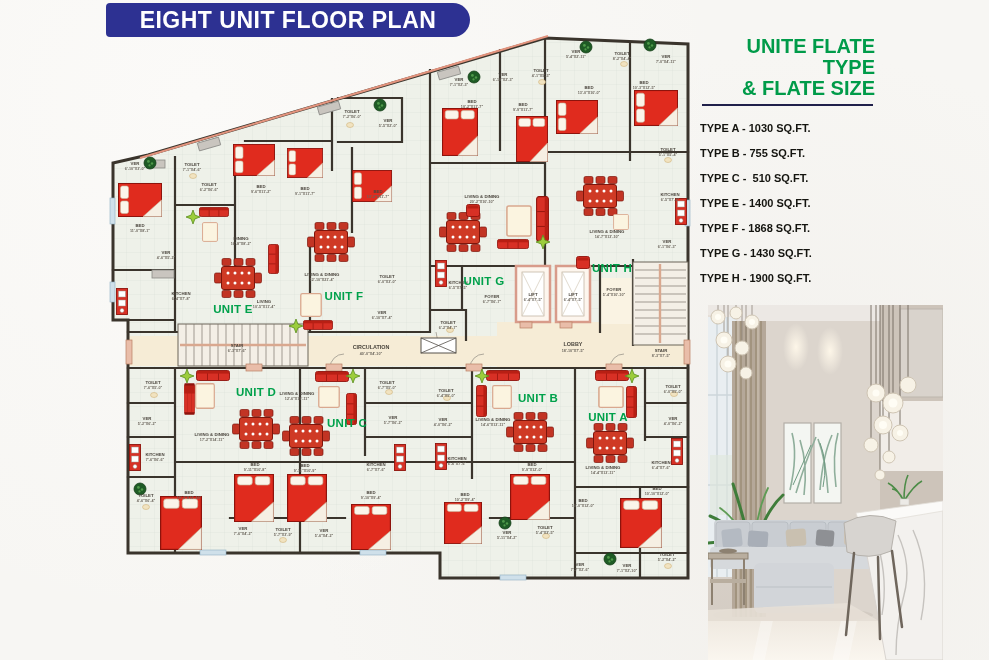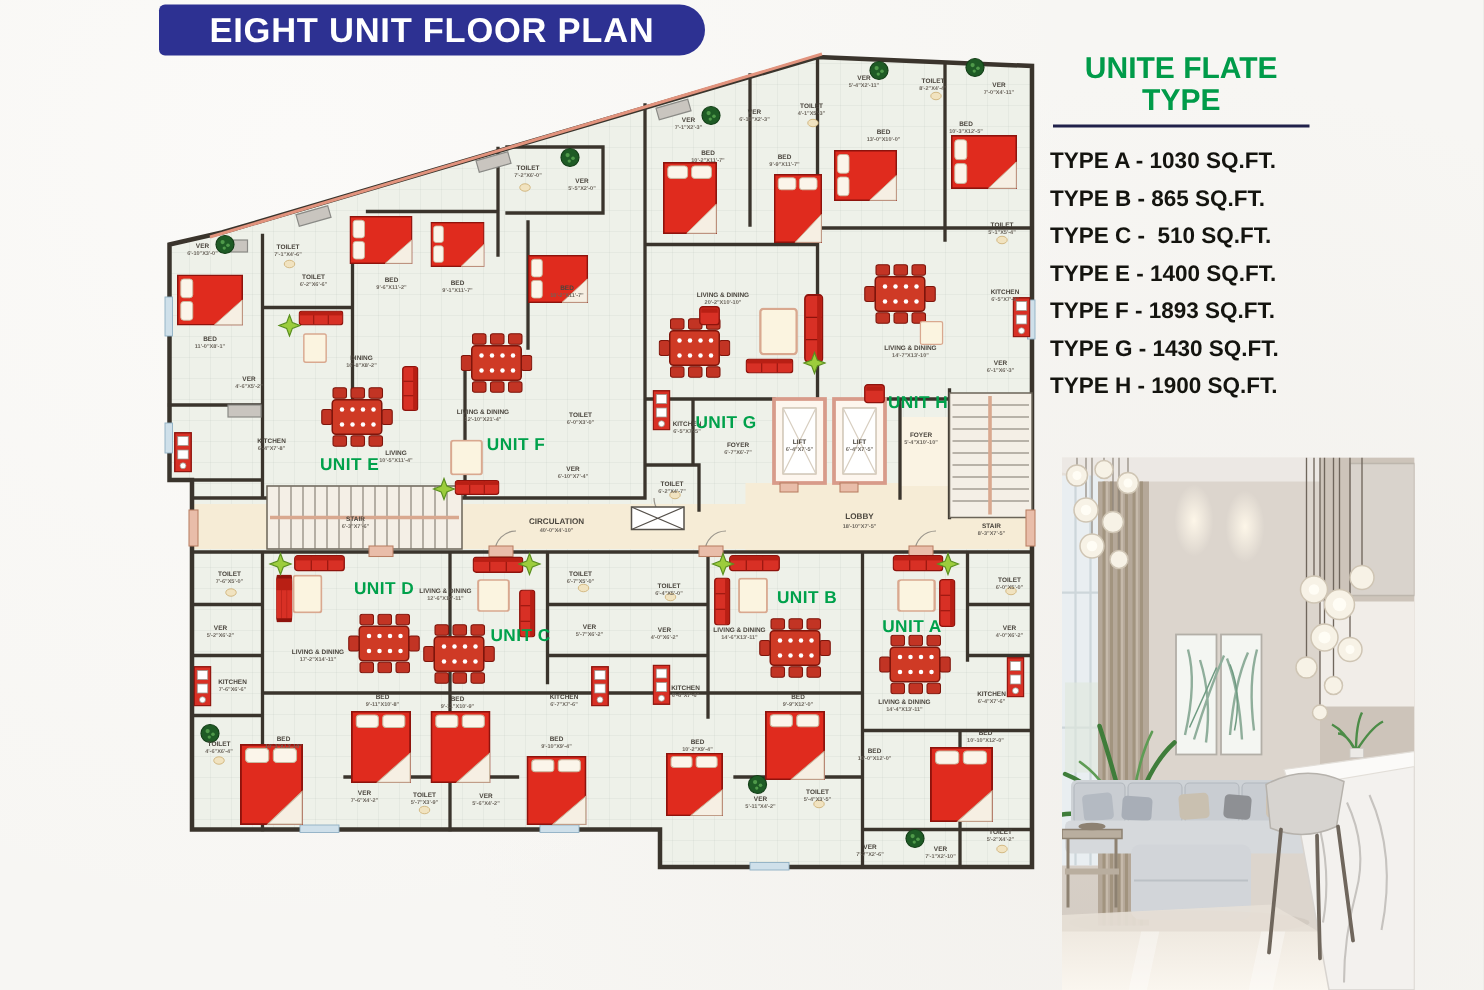--- a/index.html
+++ b/index.html
@@ -4,23 +4,23 @@
 <style>
   html,body{margin:0;padding:0;background:#e8e6e2;}
   .stage{position:relative;width:989px;height:660px;background:#f7f6f3;overflow:hidden;
          font-family:"Liberation Sans",sans-serif;
          background-image:radial-gradient(circle at 20% 15%,#fbfaf8 0%,rgba(251,250,248,0) 55%),
                           radial-gradient(circle at 80% 80%,#f2f0ec 0%,rgba(242,240,236,0) 50%);}
   .banner{position:absolute;left:106px;top:3px;width:364px;height:34px;background:#2d3192;
           border-radius:4px 17px 17px 4px;display:flex;align-items:center;justify-content:center;}
   .banner span{color:#ffffff;font-weight:bold;font-size:23px;letter-spacing:.5px;}
   .legend{position:absolute;left:700px;top:36px;width:175px;}
-  .lg-title{color:#009b49;font-weight:bold;font-size:20px;line-height:21px;text-align:center;}
+  .lg-title{color:#009b49;font-weight:bold;font-size:20px;line-height:21px;text-align:right;}
   .lg-rule{height:2px;background:#20204a;margin:5px 2px 10px 2px;border:0;}
-  .lg-row{font-weight:bold;font-size:15px;color:#14140f;line-height:25px;white-space:pre;}
+  .lg-row{font-weight:bold;font-size:11px;color:#14140f;line-height:25px;white-space:pre;}
   svg text{font-family:"Liberation Sans",sans-serif;}
   .room-t{font-size:4.3px;font-weight:bold;fill:#4a453d;text-anchor:middle;}
   .room-t .dim{font-size:3.7px;fill:#6b655c;}
   .room-t.big{font-size:5.4px;}
   .unit-t{font-size:11.5px;font-weight:bold;fill:#00a14b;text-anchor:middle;letter-spacing:.3px;}
   .wall{stroke:#3a342c;stroke-width:2.2;fill:none;stroke-linecap:square;}
   .owall{stroke:#3a342c;stroke-width:3;fill:none;}
   .arc{stroke:#9a958c;stroke-width:.8;fill:none;}
 </style>
 </head>
@@ -28,28 +28,29 @@
 
 <div class="stage">
 
   <div class="banner">
     <span>EIGHT UNIT FLOOR PLAN</span>
   </div>
 
   <div class="legend">
     <div class="lg-title">
       <div>UNITE FLATE TYPE</div>
+      <div>&amp; FLATE SIZE</div>
     </div>
     <div class="lg-rule"></div>
     <div>
       <div class="lg-row">TYPE A - 1030 SQ.FT.</div>
-      <div class="lg-row">TYPE B - 865 SQ.FT.</div>
+      <div class="lg-row">TYPE B - 755 SQ.FT.</div>
       <div class="lg-row">TYPE C -  510 SQ.FT.</div>
       <div class="lg-row">TYPE E - 1400 SQ.FT.</div>
-      <div class="lg-row">TYPE F - 1893 SQ.FT.</div>
+      <div class="lg-row">TYPE F - 1868 SQ.FT.</div>
       <div class="lg-row">TYPE G - 1430 SQ.FT.</div>
       <div class="lg-row">TYPE H - 1900 SQ.FT.</div>
     </div>
   </div>
 
   <svg style="position:absolute;left:0;top:0;" width="989" height="660" viewBox="0 0 989 660">
     <defs>
       <pattern id="grid" width="14" height="14" patternUnits="userSpaceOnUse">
         <path d="M14,0 H0 V14" stroke="#c3cdc0" stroke-width="0.5" fill="none" opacity="0.55"></path>
       </pattern>

